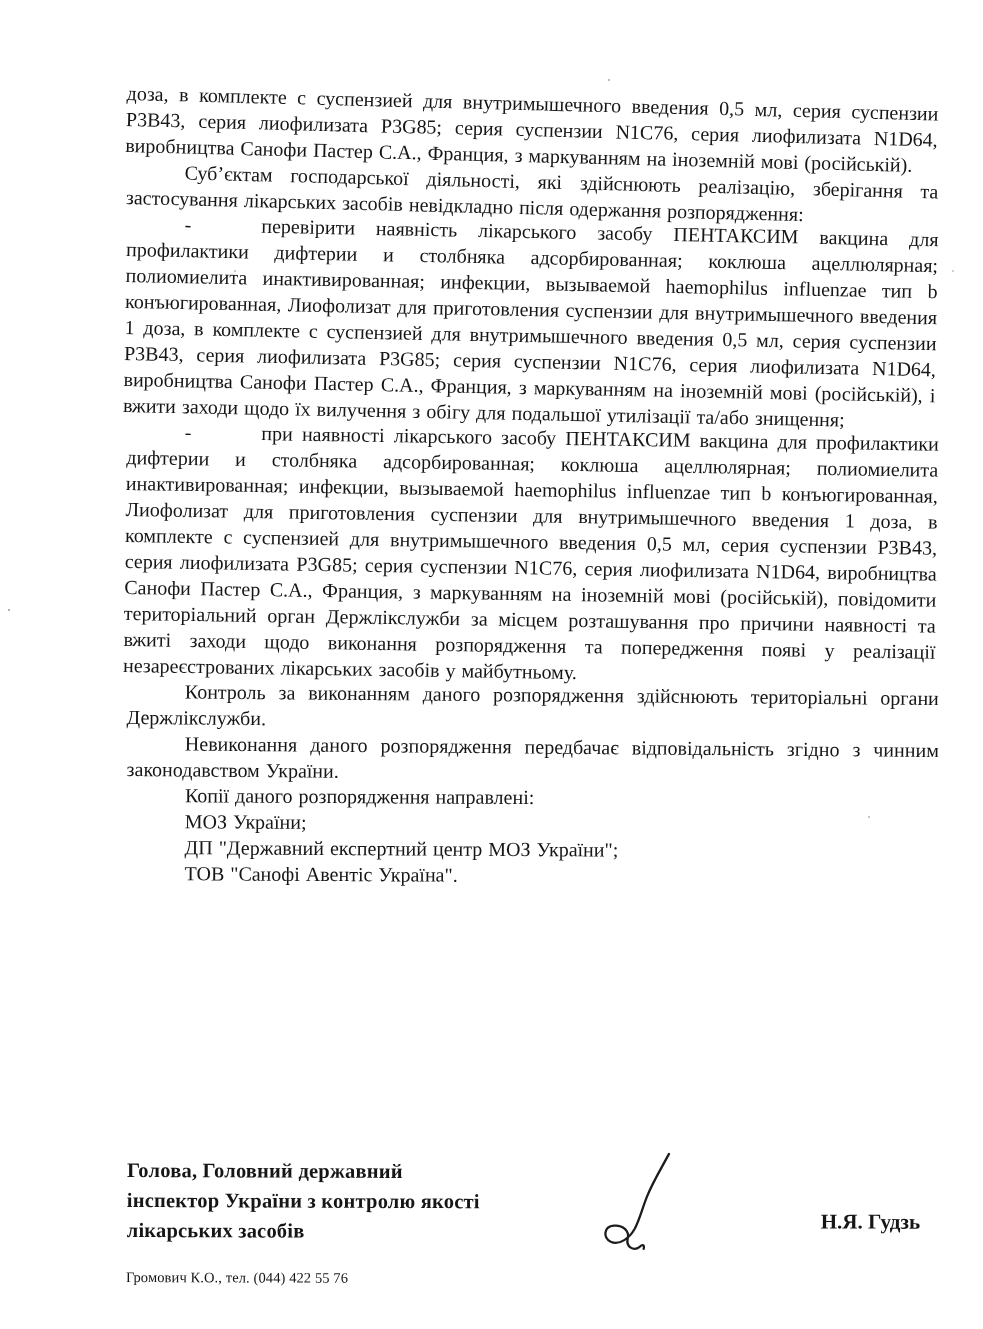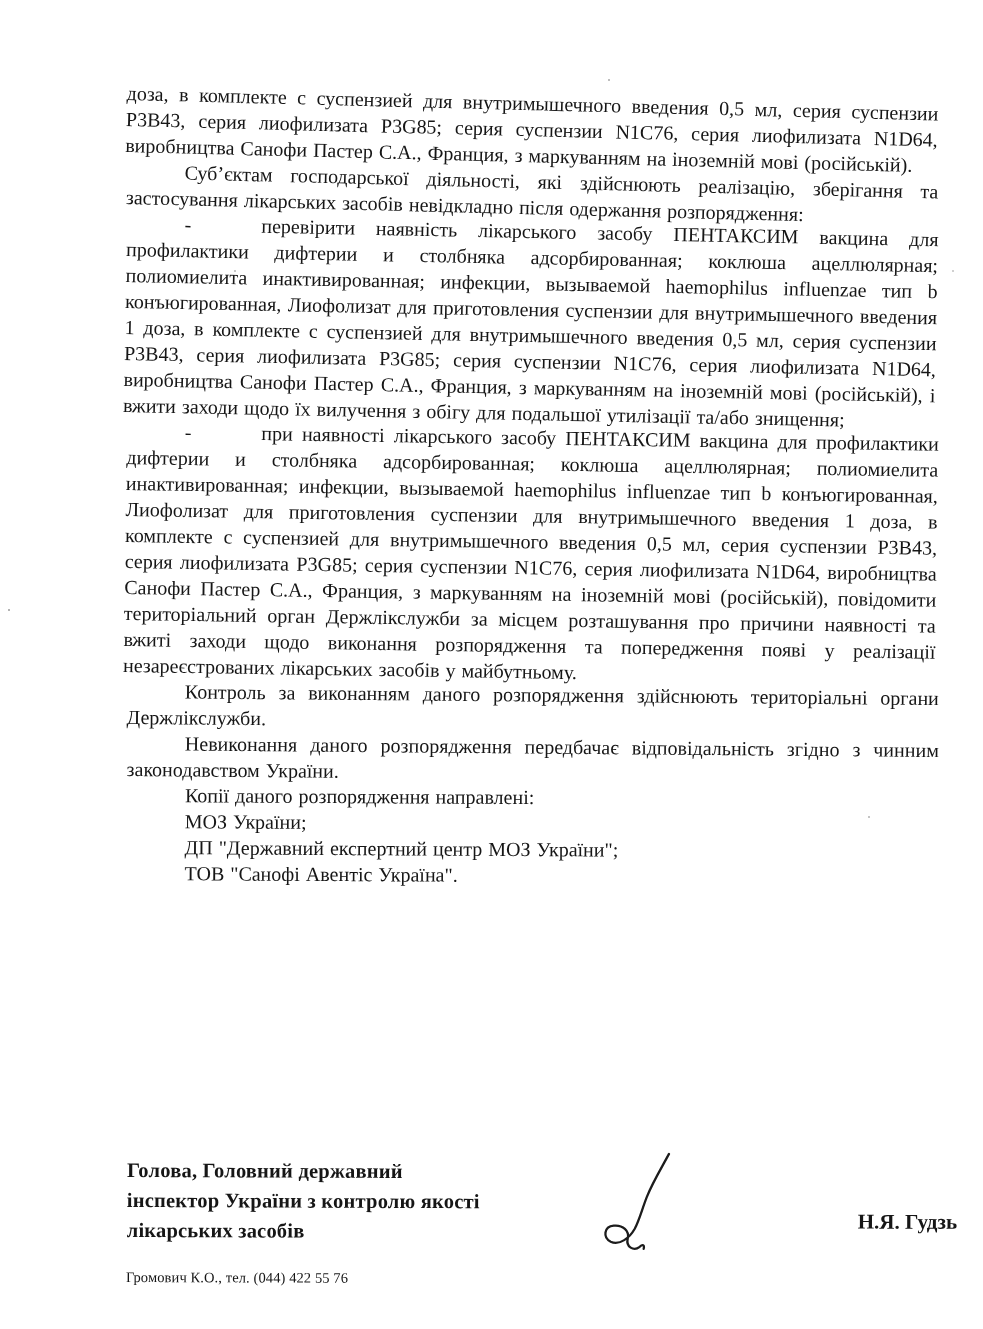--- a/index.html
+++ b/index.html
@@ -69,21 +69,20 @@
     width: 92px;
     height: 112px;
   }
   .sig-name {
     position: absolute;
     left: 694px;
     top: 52px;
     font-size: 21px;
     font-weight: bold;
     white-space: nowrap;
-    margin-left: 37px;
   }
   .footer-line {
     position: absolute;
     left: 126px;
     top: 1269px;
     font-size: 14.5px;
     letter-spacing: 0.1px;
     transform: rotate(0.2deg);
     transform-origin: left top;
   }

